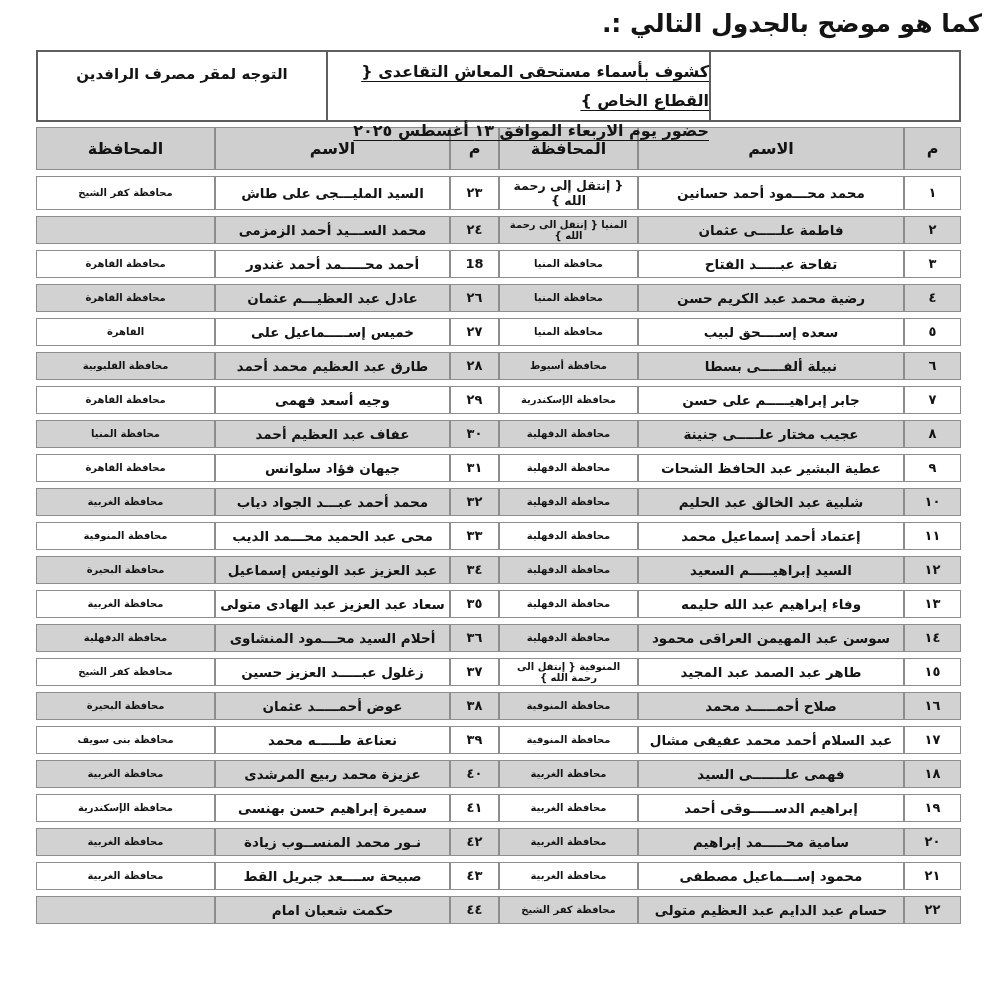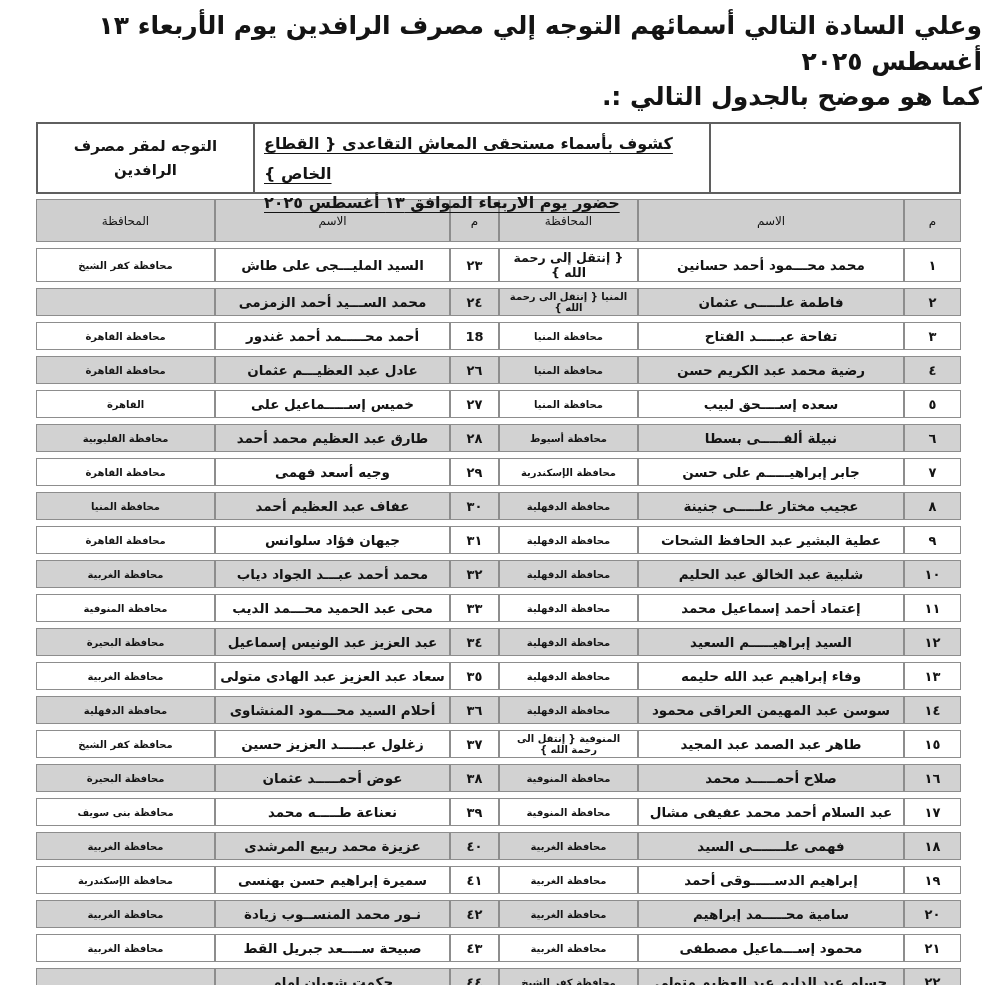--- a/index.html
+++ b/index.html
@@ -39,24 +39,24 @@
   }
   
   .headbox{
     display:flex;
     height:72px;
     border:2px solid var(--frame);
     background:#fff;
   }
   .headbox .spacer{width:248px;}
   .titlebox{
-    width:458px;
+    width:385px;
     border-right:2px solid var(--frame);
     border-left:2px solid var(--frame);
-    text-align:left;
+    text-align:right;
     padding-top:5px;
     padding-left:9px;
   }
   .titlebox .t1,.titlebox .t2{
     font-weight:bold;
     font-size:16px;
     letter-spacing:-0.3px;
     text-decoration:underline;
     text-underline-offset:4px;
     line-height:1.85;
@@ -91,35 +91,34 @@
     height:28px;
     text-align:center;
     vertical-align:middle;
     background:#fff;
     overflow:hidden;
     padding:1px 3px;
   }
   tr.head th{
     background:var(--head-shade);
     height:43px;
-    font-weight:normal;
-    font-size:12px;
+    font-weight:bold;
+    font-size:16px;
   }
   tr.shade td{background:var(--shade);}
   td.name{font-weight:bold;font-size:13.5px;letter-spacing:-0.3px;white-space:nowrap;margin-left:16px;}
   td.gov{font-weight:bold;font-size:10px;letter-spacing:-0.3px;}
   td.num{font-weight:bold;font-size:13px;}
   td.deceased{font-weight:bold;font-size:10px;letter-spacing:-0.2px;}
   td.deceased-lg{font-weight:bold;font-size:12.5px;letter-spacing:-0.2px;}
 </style>
 </head>
 <body>
 
 <div class="intro">
-  <div class="l1">وعلي السادة التالي أسمائهم التوجه إلي مصرف الرافدين يوم الأربعاء ١٣ أغسطس ٢٠٢٥</div>
   <div class="l2">كما هو موضح بالجدول التالي :.</div>
 </div>
 
 <div class="tablewrap">
   <div class="headbox">
     <div class="spacer"></div>
     <div class="titlebox">
       <div class="t1">كشوف بأسماء مستحقى المعاش التقاعدى { القطاع الخاص }</div>
       <div class="t2">حضور يوم الاربعاء الموافق ١٣ أغسطس ٢٠٢٥</div>
     </div>

